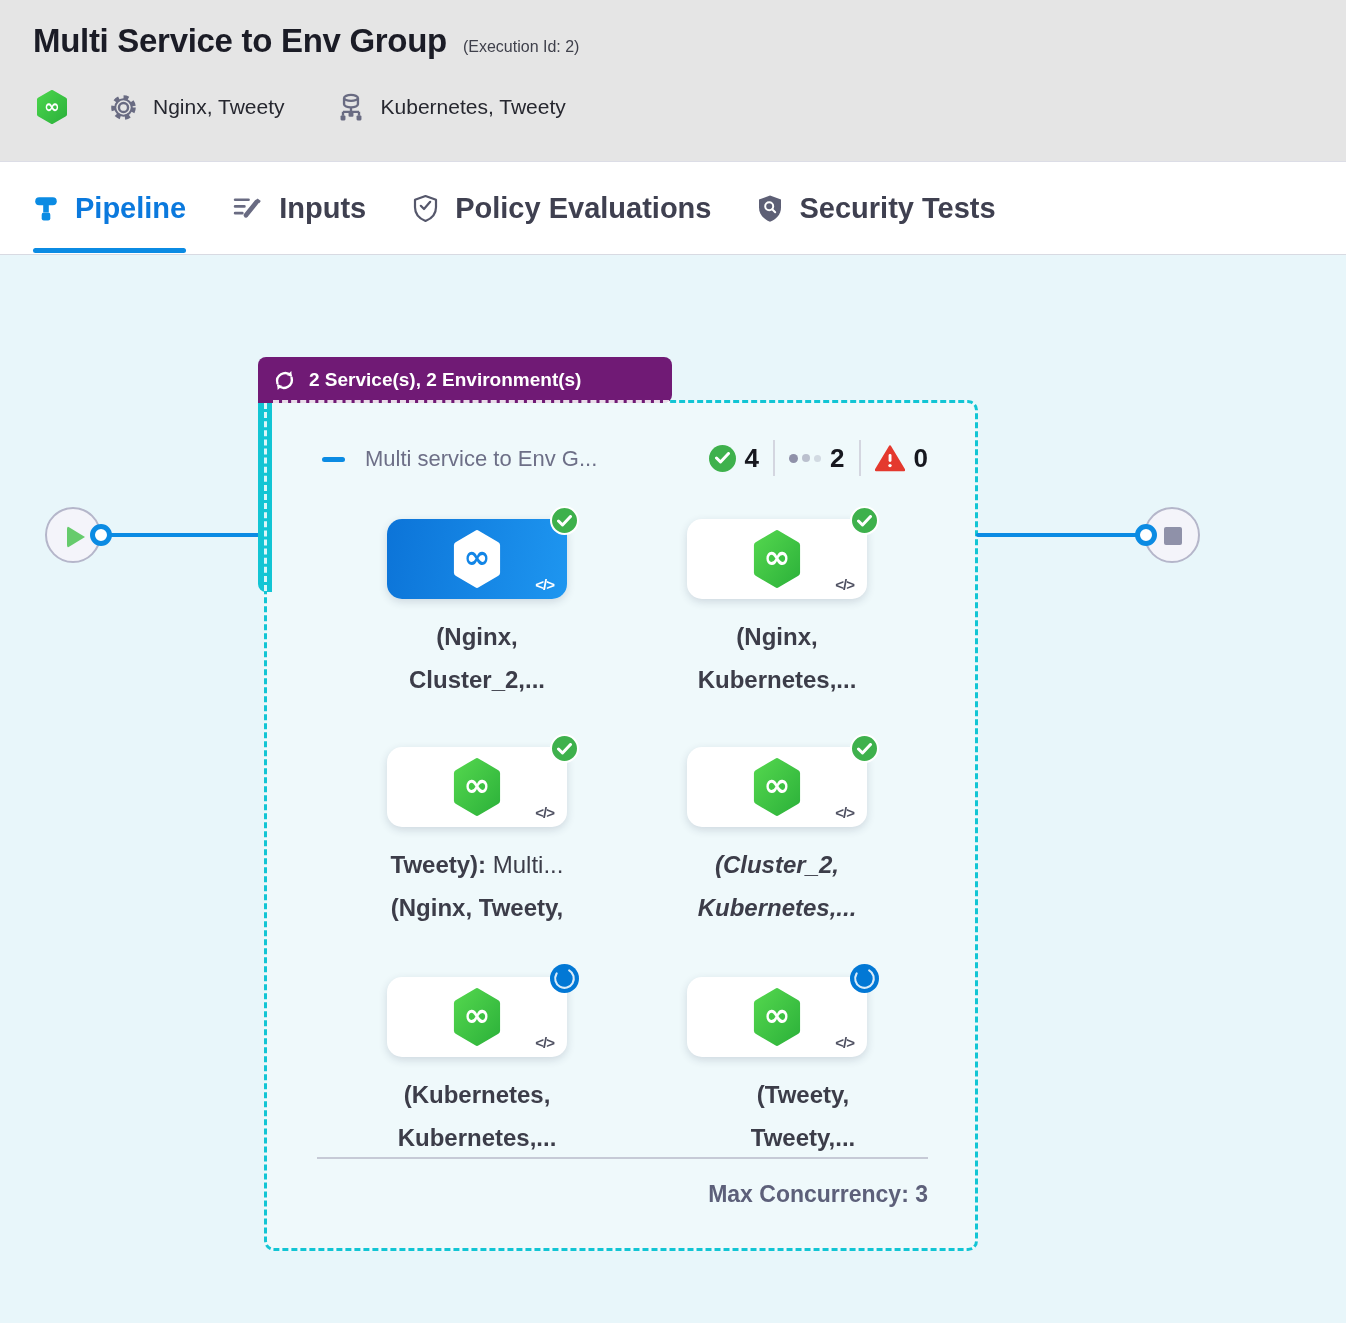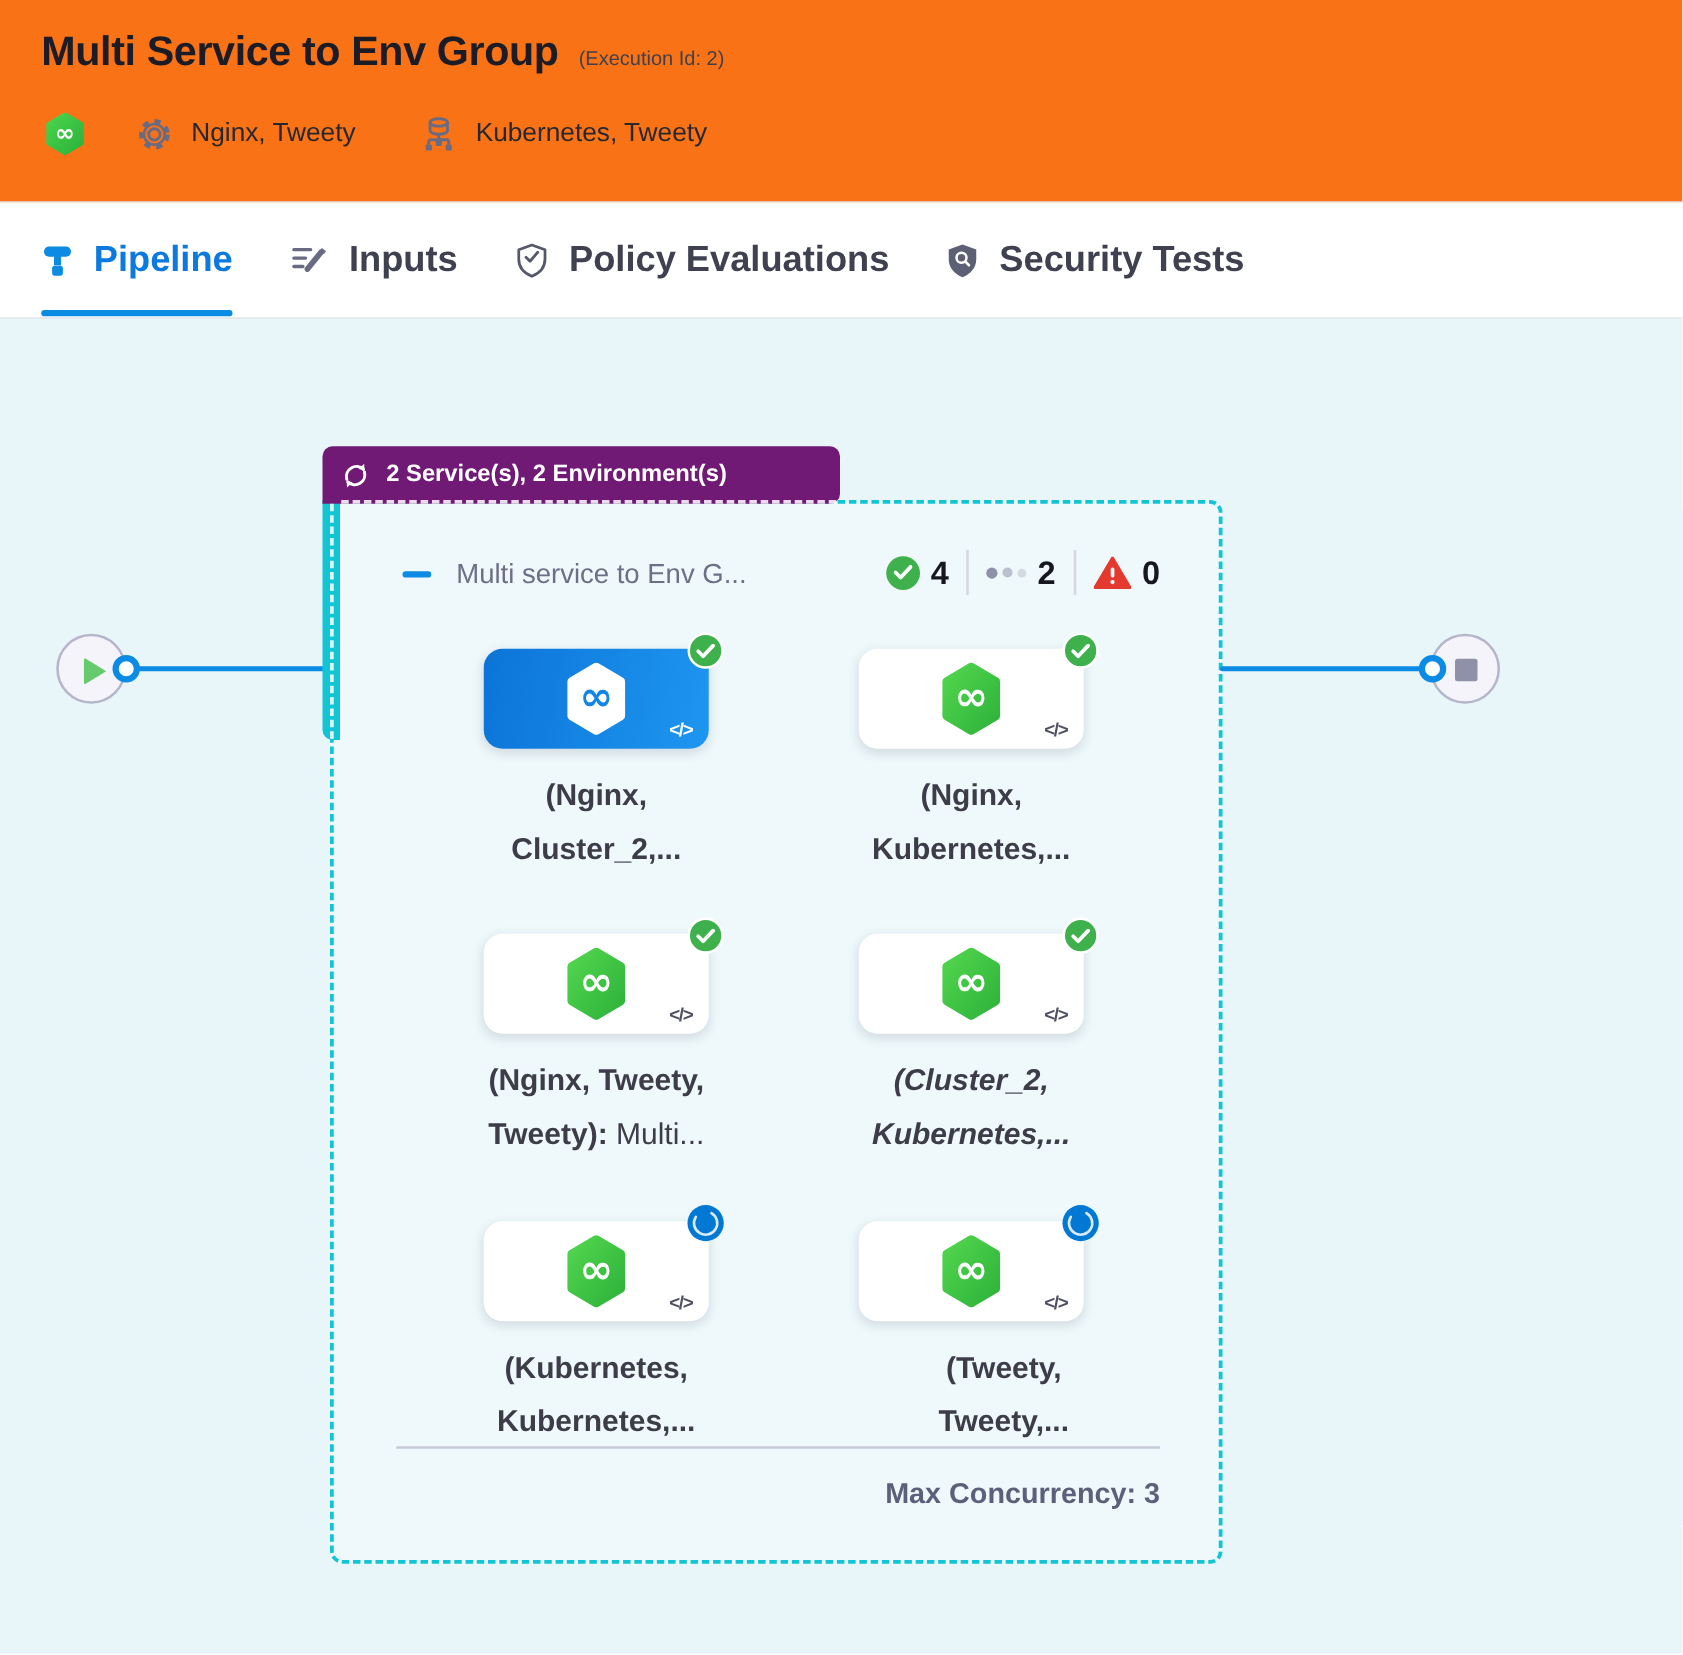--- a/index.html
+++ b/index.html
@@ -1,20 +1,20 @@
 <!DOCTYPE html>
 <html><head>
 <meta charset="utf-8">
 <style>
   * { margin:0; padding:0; box-sizing:border-box; }
   html,body { width:1346px; height:1324px; font-family:"Liberation Sans", sans-serif; background:#fff; }
   .screen { position:relative; width:1346px; height:1324px; overflow:hidden; }
 
   
-  .header { position:relative; width:100%; height:162px; background:#f97316; border-bottom:1px solid #dcdde6; }
+  .header { position:relative; width:100%; height:162px; background:#e5e5e5; border-bottom:1px solid #dcdde6; }
   .title-row { position:absolute; left:33px; top:22px; display:flex; align-items:baseline; gap:16px; }
   .page-title { font-size:33px; font-weight:700; color:#1b1c26; letter-spacing:-0.3px; }
   .exec-id { font-size:16px; font-weight:400; color:#3f404b; }
   .meta-row { position:absolute; left:36px; top:90px; display:flex; align-items:center; }
   .meta-label { font-size:21px; color:#26272f; }
   .hex-badge { width:32px; height:34px; }
   .meta-icon { margin-right:14px; display:inline-flex; }
   .gear-wrap { margin-left:26px; }
   .env-wrap { margin-left:50px; }
 
@@ -326,22 +326,22 @@
 
     <div class="node-label" style="left:297px; top:360px;">
       <div>(Nginx,</div>
         <div>Cluster_2,...</div>
     </div>
     <div class="node-label" style="left:597px; top:360px;">
       <div>(Nginx,</div>
         <div>Kubernetes,...</div>
     </div>
     <div class="node-label" style="left:297px; top:588px;">
+      <div><span>Tweety):</span><span class="suffix"> Multi...</span></div>
       <div>(Nginx, Tweety,</div>
-      <div><span>Tweety):</span><span class="suffix"> Multi...</span></div>
     </div>
     <div class="node-label" style="left:597px; top:588px;font-style:italic;">
       <div>(Cluster_2,</div>
         <div>Kubernetes,...</div>
     </div>
     <div class="node-label" style="left:297px; top:818px;">
       <div>(Kubernetes,</div>
         <div>Kubernetes,...</div>
     </div>
     <div class="node-label" style="left:623px; top:818px;">

